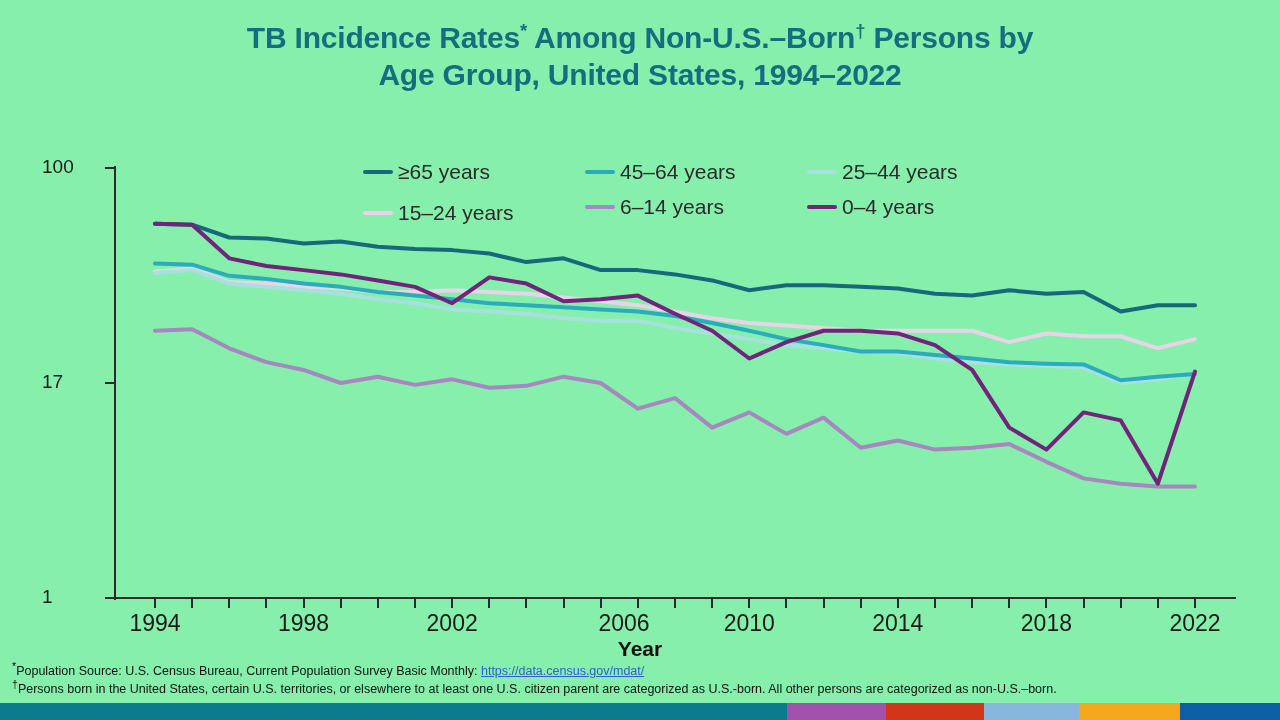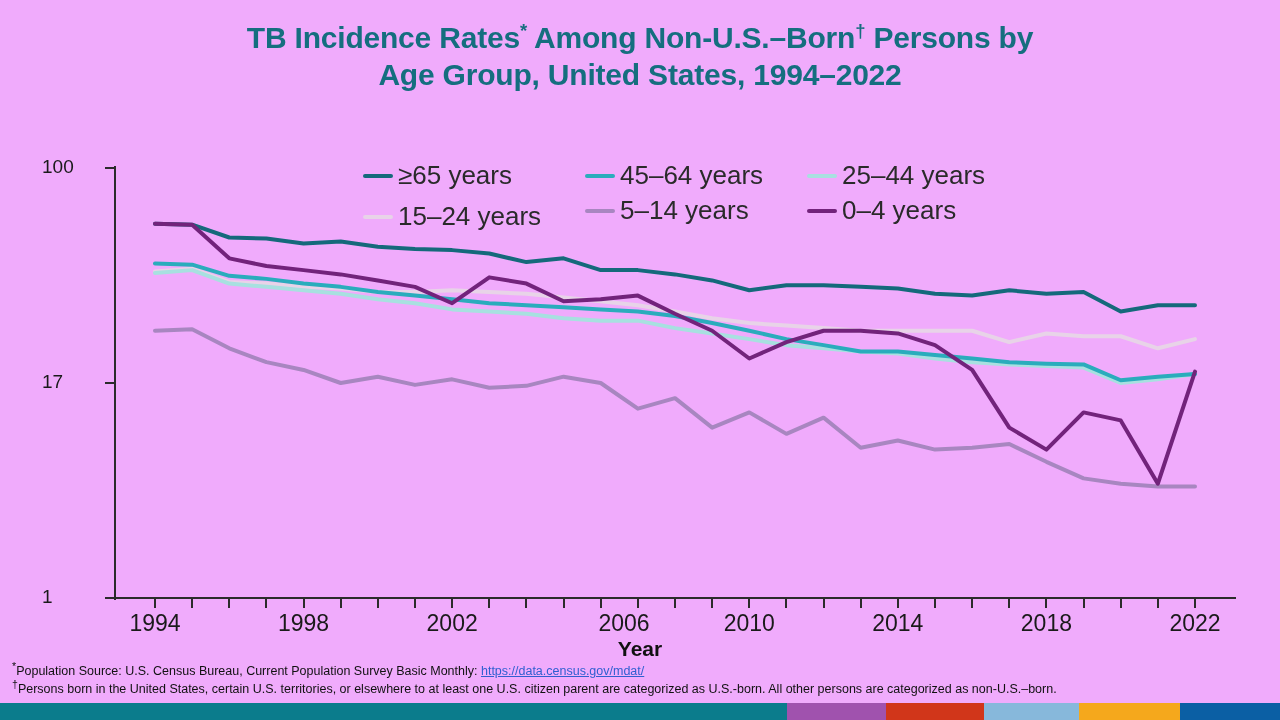--- a/index.html
+++ b/index.html
@@ -7,21 +7,21 @@
   html, body {
     margin: 0; padding: 0;
     width: 1280px; height: 720px;
     background: #ffffff;
     font-family: "Liberation Sans", sans-serif;
     overflow: hidden;
   }
   #page {
     position: relative;
     width: 1280px; height: 720px;
-    background: #f0abfc;
+    background: #86efac;
   }
 
   
   #title-block {
     position: absolute;
     left: 0; top: 20px;
     width: 1280px;
     text-align: center;
     color: #156E7F;
     font-weight: bold;
@@ -108,21 +108,21 @@
     align-items: center;
     white-space: nowrap;
   }
   .legend-swatch {
     width: 30px; height: 4px;
     border-radius: 2px;
     margin-right: 5px;
     flex: 0 0 auto;
   }
   .legend-label {
-    font-size: 26px;
+    font-size: 21px;
     color: #2a2a2a;
   }
 
   
   #footnotes {
     position: absolute;
     left: 12px; bottom: 22px;
     width: 1260px;
     font-size: 12.5px;
     color: #111111;
@@ -165,21 +165,21 @@
       <div class="legend-item" style="left: 444px; top: 0px;">
         <span class="legend-swatch" style="background: rgb(168, 224, 224);"></span>
         <span class="legend-label">25–44 years</span>
       </div>
       <div class="legend-item" style="left: 0px; top: 41px;">
         <span class="legend-swatch" style="background: rgb(232, 211, 232);"></span>
         <span class="legend-label">15–24 years</span>
       </div>
       <div class="legend-item" style="left: 222px; top: 35px;">
         <span class="legend-swatch" style="background: rgb(168, 134, 192);"></span>
-        <span class="legend-label">5–14 years</span>
+        <span class="legend-label">6–14 years</span>
       </div>
       <div class="legend-item" style="left: 444px; top: 35px;">
         <span class="legend-swatch" style="background: rgb(114, 35, 123);"></span>
         <span class="legend-label">0–4 years</span>
       </div>
     </div>
 
   <div id="chart-area">
     <div id="axis-y"></div>
     <div id="axis-x"></div>

